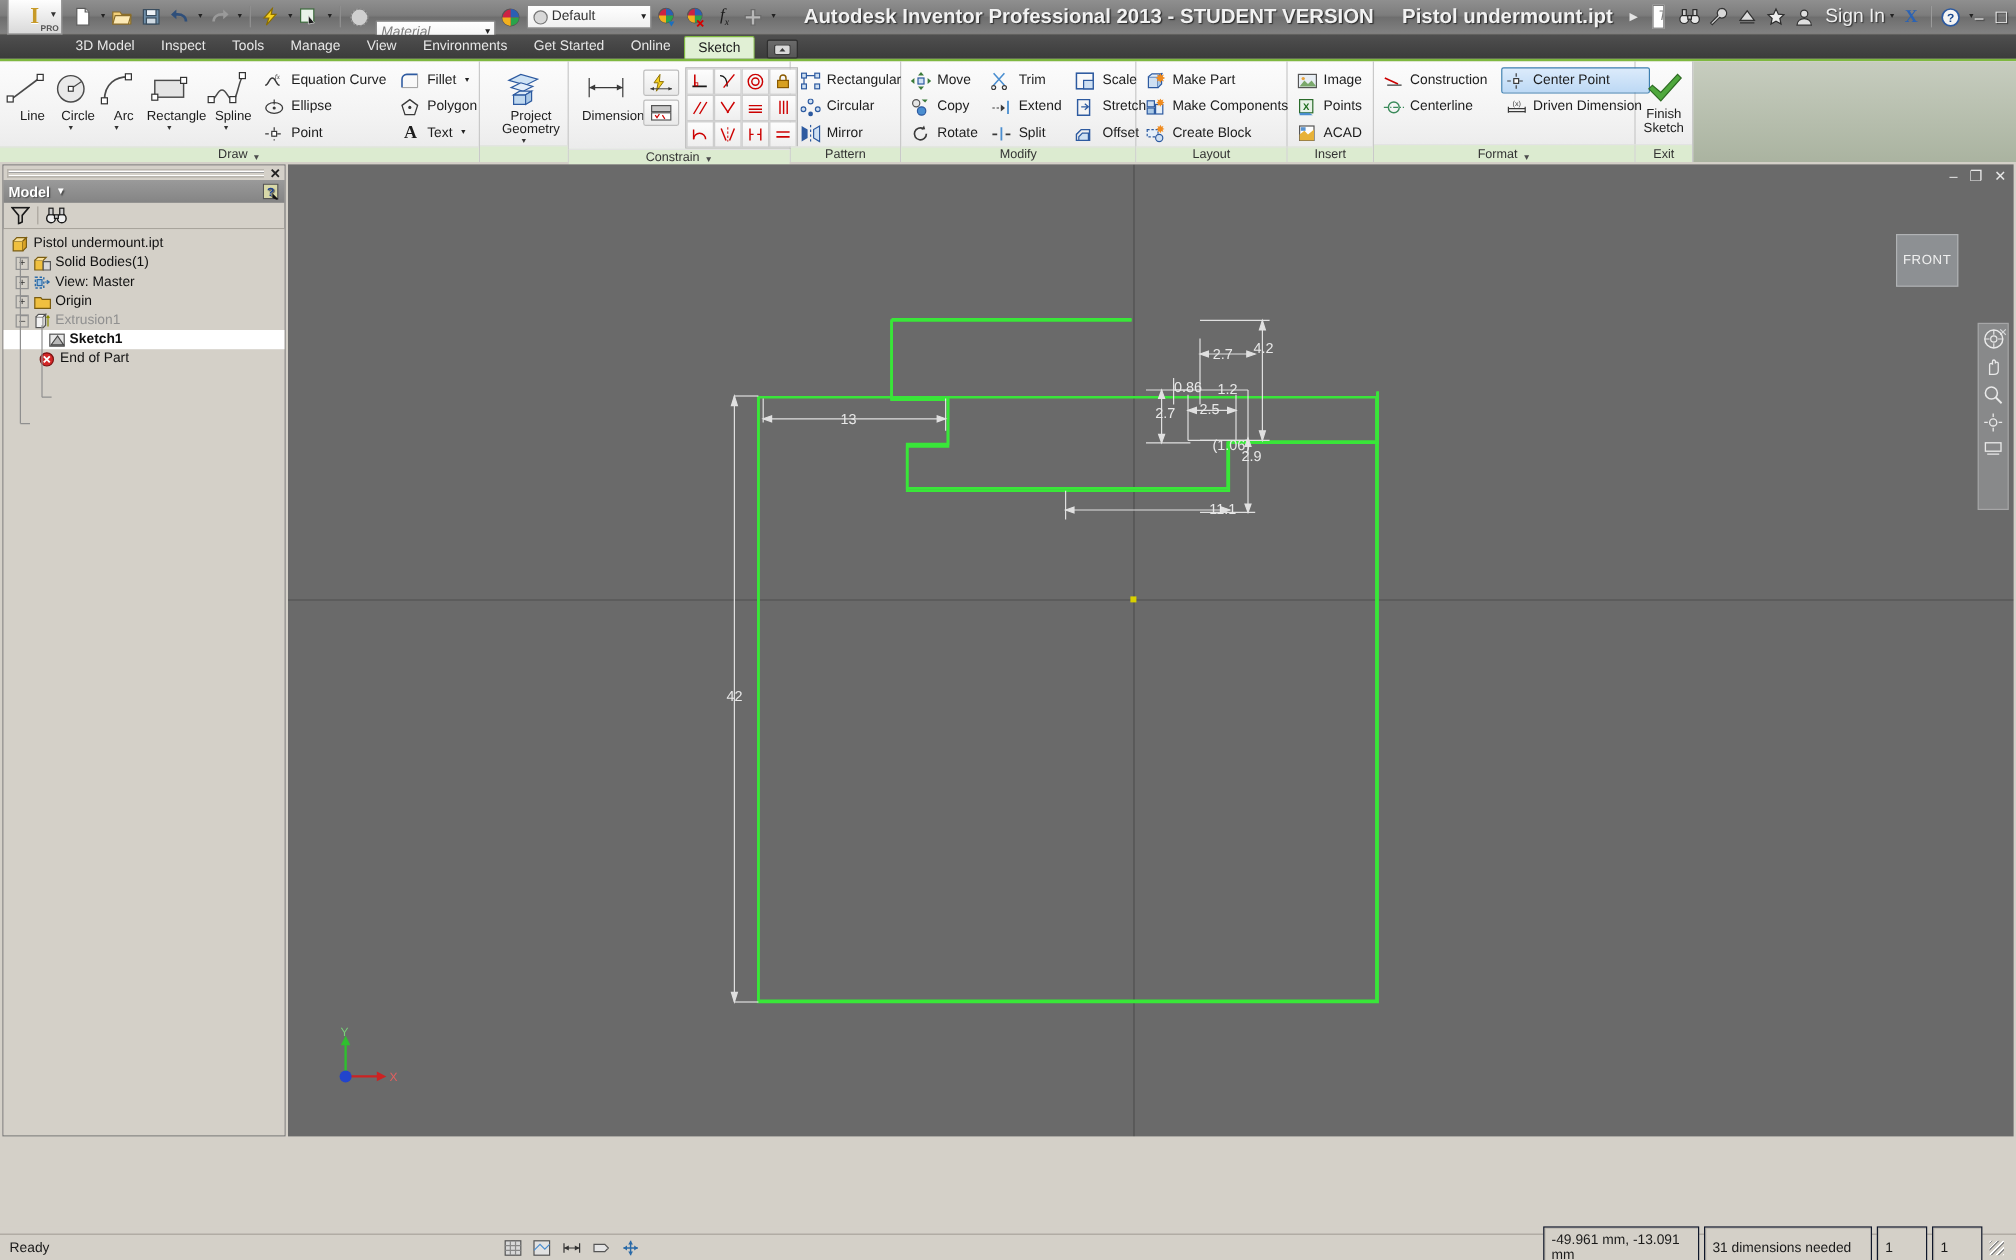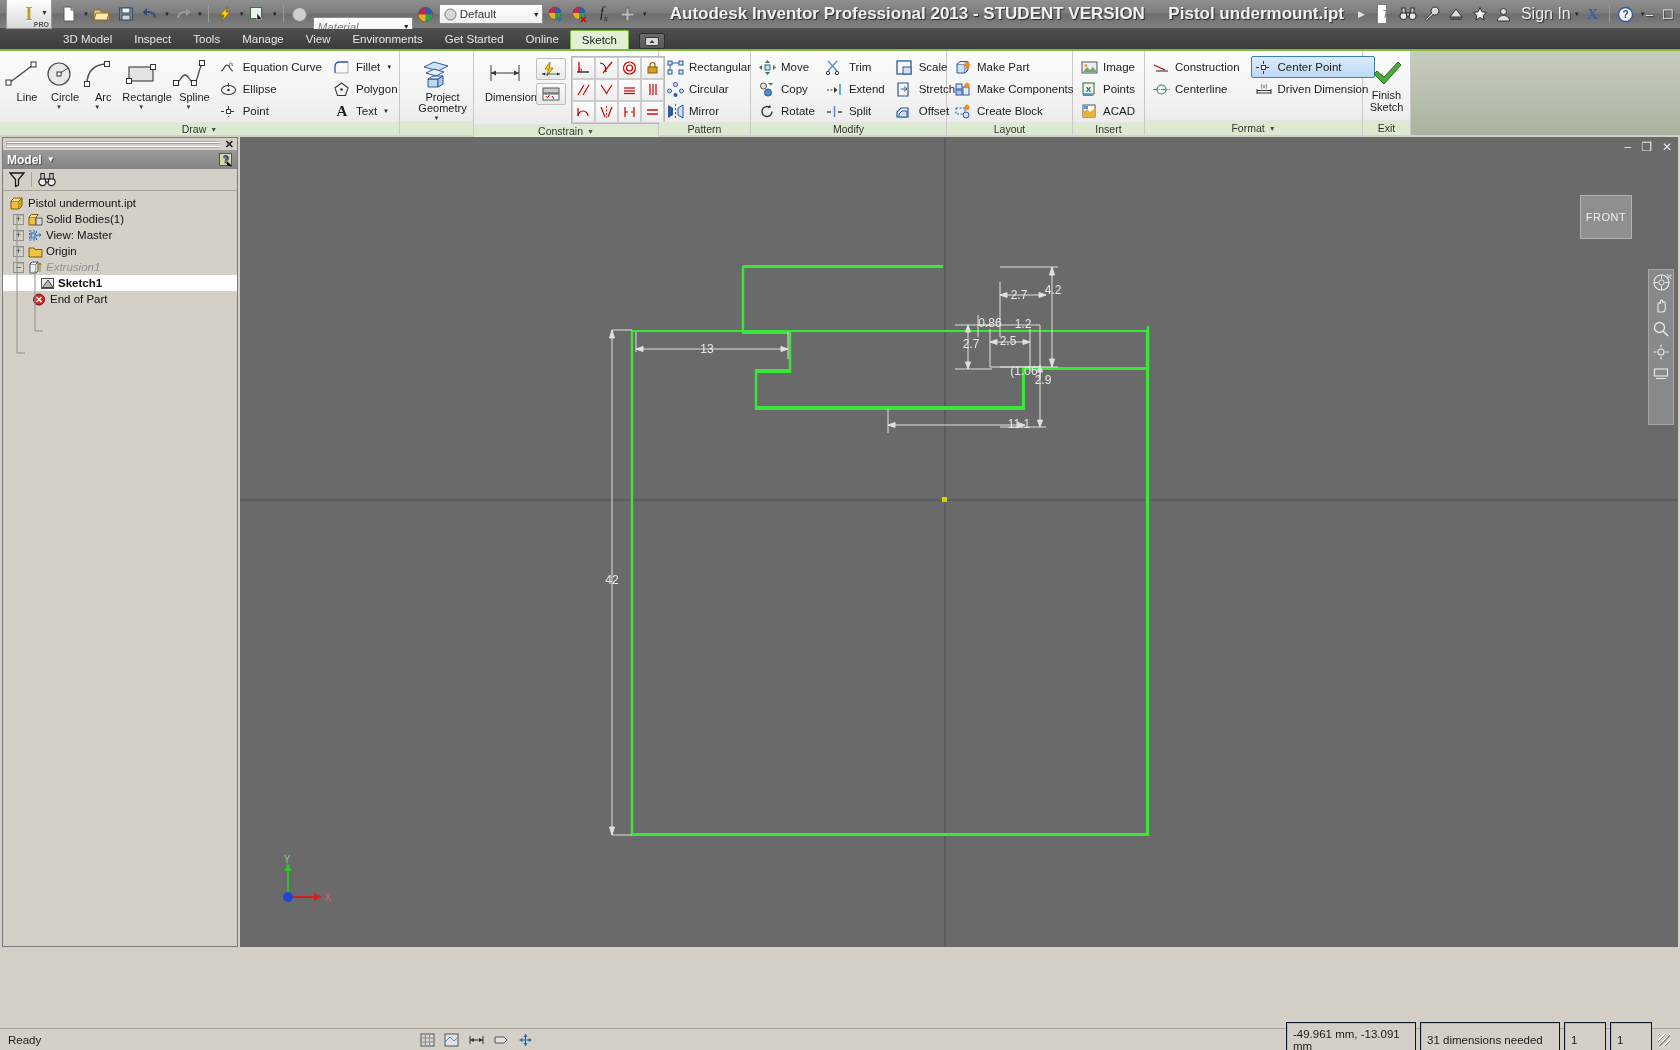--- a/index.html
+++ b/index.html
@@ -93,21 +93,21 @@
     position:absolute; left:0; top:49px; width:1680px; height:86px;
     background:linear-gradient(to bottom,#fcfcfc 0%,#f2f2f2 60%,#e8e8e8 100%);
     border-top:2px solid #7fb840;
     display:flex;
   }
   .panel { height:84px; display:flex; flex-direction:column; position:relative;
            border-right:1px solid #c9c9c9; }
   .panel-body { flex:1; display:flex; align-items:flex-start; padding:3px 3px 0 3px; }
   .panel-label {
     height:15px; background:#dcebd0; color:#333; font-size:10.5px;
-    display:flex; align-items:center; justify-content:center; gap:4px;
+    display:flex; align-items:flex-end; justify-content:center; gap:4px;
     border-top:1px solid #e3e3e3;
   }
   .pl-caret { font-size:7px; color:#4c4c4c;}
 
   .big-btn {
     width:52px; display:flex; flex-direction:column; align-items:center; gap:1px;
     padding-top:3px; font-size:11px; color:#1c1c1c;
   }
   .big-btn .bico { height:34px; display:flex; align-items:center; justify-content:center;}
   .big-btn .blbl { text-align:center; line-height:11px;margin-left:12px;}
@@ -155,21 +155,21 @@
   .br-header .hcar { font-size:8px; margin-left:5px;}
   .br-toolbar { height:22px; display:flex; align-items:center; gap:4px; padding:0 6px;
                 border-bottom:1px solid #a8a49c;}
   .br-tree { flex:1; background:#d4d0c8; padding:4px 0 0 0; position:relative; font-size:11.5px; color:#111;}
   .tnode { height:16px; display:flex; align-items:center; white-space:nowrap; position:relative;}
   .tnode .exp { width:11px; height:11px; border:1px solid #909090; background:#d4d0c8;
                 font-size:9px; line-height:9px; text-align:center; color:#333; margin-right:3px; flex:none;}
   .tnode .nico { width:16px; height:14px; display:flex; align-items:center; justify-content:center; margin-right:3px; flex:none;}
   .tnode.sel { background:#fff; }
   .tnode.sel .tlabel { font-weight:bold; }
-  .tnode.dim .tlabel { color:#909090;font-style:italic; }
+  .tnode.dim .tlabel { color:#909090; }
   .br-bottom { height:16px; background:#d4d0c8; }
 
   
   .gfx {
     position:absolute; left:240px; top:137px; right:2px; height:810px;
     background:#6a6a6a; overflow:hidden;
   }
   .gfx-titlebtns { position:absolute; right:6px; top:3px; display:flex; gap:10px; z-index:6;}
   .gfx-titlebtns span { color:#e8e8e8; font-size:12px; }
   .viewcube {

